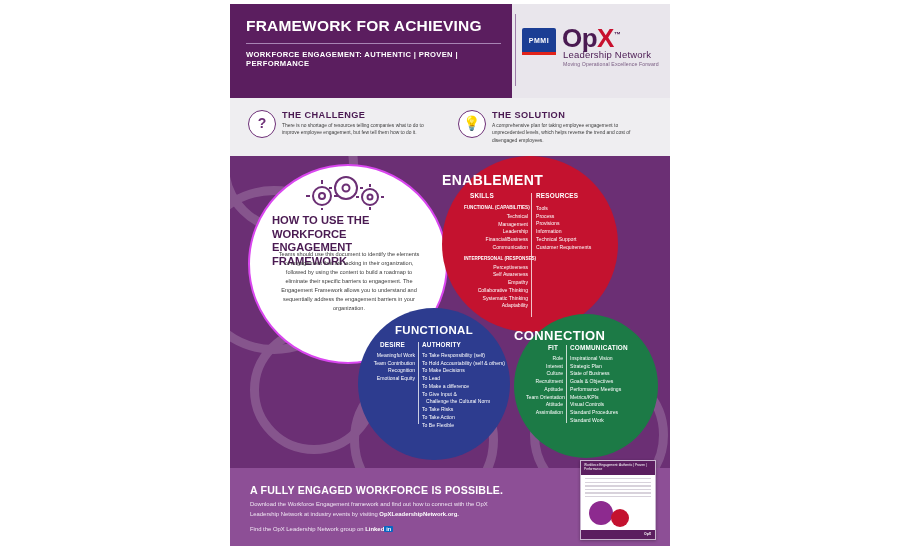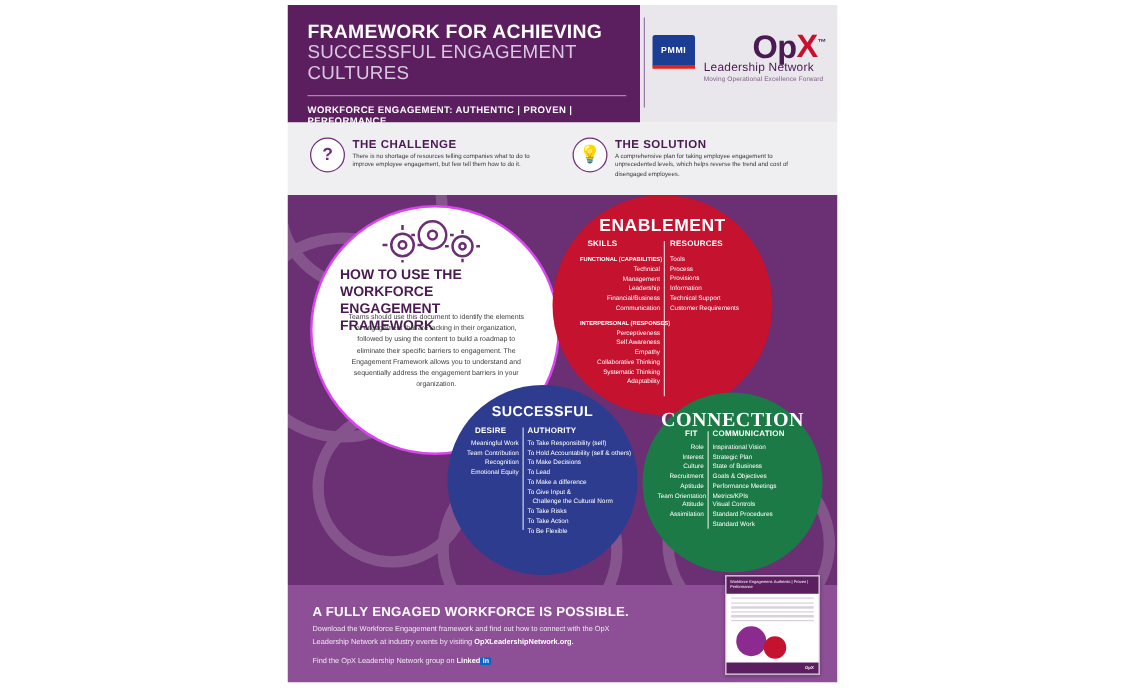--- a/index.html
+++ b/index.html
@@ -14,21 +14,21 @@
   .hdr-l1{font-size:15.5px;font-weight:bold;letter-spacing:.2px;line-height:1.06;color:#ffffff;}
   .hdr-l2{font-size:15px;font-weight:normal;letter-spacing:.2px;line-height:1.1;color:#d9c7e0;}
   .hdr-rule{width:255px;height:1px;background:#a884b4;margin:9px 0 6px 0;}
   .hdr-l3{font-size:7.6px;font-weight:bold;letter-spacing:.35px;color:#ffffff;}
   .hdr-divider{position:absolute;left:285px;top:10px;width:1px;height:72px;background:#9c7ba8;}
   .logo-area{position:absolute;left:292px;top:18px;width:140px;height:60px;}
   .pmmi{position:absolute;left:0;top:6px;width:34px;height:26px;background:#1b3e94;border-radius:2px;}
   .pmmi span{display:block;color:#fff;font-size:7px;font-weight:bold;text-align:center;letter-spacing:.5px;line-height:26px;}
   .pmmi-bar{position:absolute;left:0;top:30px;width:34px;height:3px;background:#e2231a;}
   .opx{position:absolute;left:40px;top:0px;color:#4a1a52;font-size:26px;font-weight:bold;letter-spacing:-.5px;line-height:26px;}
-  .opx .o{color:#4a1a52;margin-left:40px;}
+  .opx .o{color:#4a1a52;}
   .opx .x{color:#c8102e;}
   .opx-tm{font-size:7px;vertical-align:super;}
   .opx-sub{position:absolute;left:41px;top:27px;color:#4a1a52;font-size:9.5px;letter-spacing:.2px;}
   .opx-tag{position:absolute;left:41px;top:39px;color:#7a5d83;font-size:5.2px;letter-spacing:.1px;}
 
   
   .cs-band{position:absolute;left:0;top:94px;width:440px;height:58px;background:#efeef1;}
   .cs-col{position:absolute;top:10px;}
   .cs-icon{position:absolute;left:0;top:2px;width:26px;height:26px;border-radius:50%;background:#ffffff;border:1.2px solid #6d2f77;}
   .cs-icon span{display:block;text-align:center;line-height:24px;font-size:14px;color:#6d2f77;font-weight:bold;}
@@ -44,33 +44,33 @@
   .c-title{font-weight:bold;letter-spacing:.4px;}
 
   
   .c-how{left:18px;top:8px;width:196px;height:196px;background:#ffffff;border:2px solid #d946ef;color:#4a1a52;}
   .how-gears{position:absolute;left:52px;top:10px;width:92px;height:34px;}
   .how-title{position:absolute;left:22px;top:48px;width:152px;font-size:11.2px;font-weight:bold;line-height:1.22;color:#4a1a52;}
   .how-body{position:absolute;left:26px;top:84px;width:146px;font-size:5.6px;line-height:1.62;color:#3c3c3c;text-align:center;}
 
   
   .c-enable{left:212px;top:0px;width:176px;height:176px;background:#c4122f;}
-  .c-enable .c-title{position:absolute;left:0;top:16px;width:176px;text-align:center;font-size:14px;}
+  .c-enable .c-title{position:absolute;left:0;top:16px;width:176px;text-align:left;font-size:14px;}
   .en-cols{position:absolute;left:22px;top:36px;width:140px;}
   .col-h{font-size:6.4px;font-weight:bold;letter-spacing:.2px;}
   .vline{position:absolute;width:1px;background:rgba(255,255,255,.75);}
 
   
   .c-empower{left:128px;top:152px;width:152px;height:152px;background:#2d3c8f;}
   .c-empower .c-title{position:absolute;left:0;top:16px;width:152px;text-align:center;font-size:11.4px;}
   .ep-cols{position:absolute;left:14px;top:33px;width:124px;}
 
   
   .c-connect{left:284px;top:158px;width:144px;height:144px;background:#1c7a46;}
-  .c-connect .c-title{position:absolute;left:0;top:14px;width:144px;text-align:center;font-size:16px;font-family:Liberation Serif, serif;}
+  .c-connect .c-title{position:absolute;left:0;top:14px;width:144px;text-align:left;font-size:13px;}
   .cn-cols{position:absolute;left:12px;top:30px;width:122px;}
   .itm{font-size:5.1px;line-height:1.52;white-space:nowrap;}
 
   
   .footer{position:absolute;left:0;top:464px;width:440px;height:78px;background:#8d4f96;}
   .ft-title{position:absolute;left:20px;top:16px;font-size:10.6px;font-weight:bold;color:#ffffff;letter-spacing:.2px;}
   .ft-body{position:absolute;left:20px;top:32px;width:268px;font-size:5.9px;line-height:1.62;color:#f0e6f3;}
   .ft-body b{color:#ffffff;}
   .ft-li{position:absolute;left:20px;top:58px;font-size:5.9px;color:#f0e6f3;}
   .li-badge{display:inline-block;background:#0a66c2;color:#fff;font-size:5.6px;font-weight:bold;padding:0 2px;border-radius:1px;}
@@ -85,21 +85,20 @@
 </style>
 </head>
 <body>
 
 <div id="poster">
 <div class="wrap">
 
   <div class="header">
     <div class="hdr-left">
       <div class="hdr-l1">FRAMEWORK FOR ACHIEVING</div>
-      <div class="hdr-l2">SUCCESSFUL ENGAGEMENT CULTURES</div>
       <div class="hdr-rule"></div>
       <div class="hdr-l3">WORKFORCE ENGAGEMENT: AUTHENTIC | PROVEN | PERFORMANCE</div>
     </div>
     <div class="hdr-divider"></div>
     <div class="logo-area">
       <div class="pmmi">
             <span>PMMI</span>
           </div>
       <div class="pmmi-bar"></div>
       <div class="opx"><span class="o">Op</span><span class="x">X</span><span class="opx-tm">™</span></div>
@@ -194,21 +193,21 @@
             <div class="itm">Provisions</div>
             <div class="itm">Information</div>
             <div class="itm">Technical Support</div>
             <div class="itm">Customer Requirements</div>
           </div>
         </div>
       </div>
     </div>
 
     <div class="circle c-empower">
-      <div class="c-title">SUCCESSFUL</div>
+      <div class="c-title">FUNCTIONAL</div>
       <div class="ep-cols">
         <div style="position:relative;height:11px;">
           <div class="col-h" style="position:absolute;left:8px;">DESIRE</div>
           <div class="col-h" style="position:absolute;left:50px;">AUTHORITY</div>
         </div>
         <div style="position:relative;">
           <div class="vline" style="left:46px;top:-10px;height:82px;"></div>
           <div style="position:absolute;left:0;top:0;width:43px;text-align:right;">
             <div class="itm">Meaningful Work</div>
             <div class="itm">Team Contribution</div>

